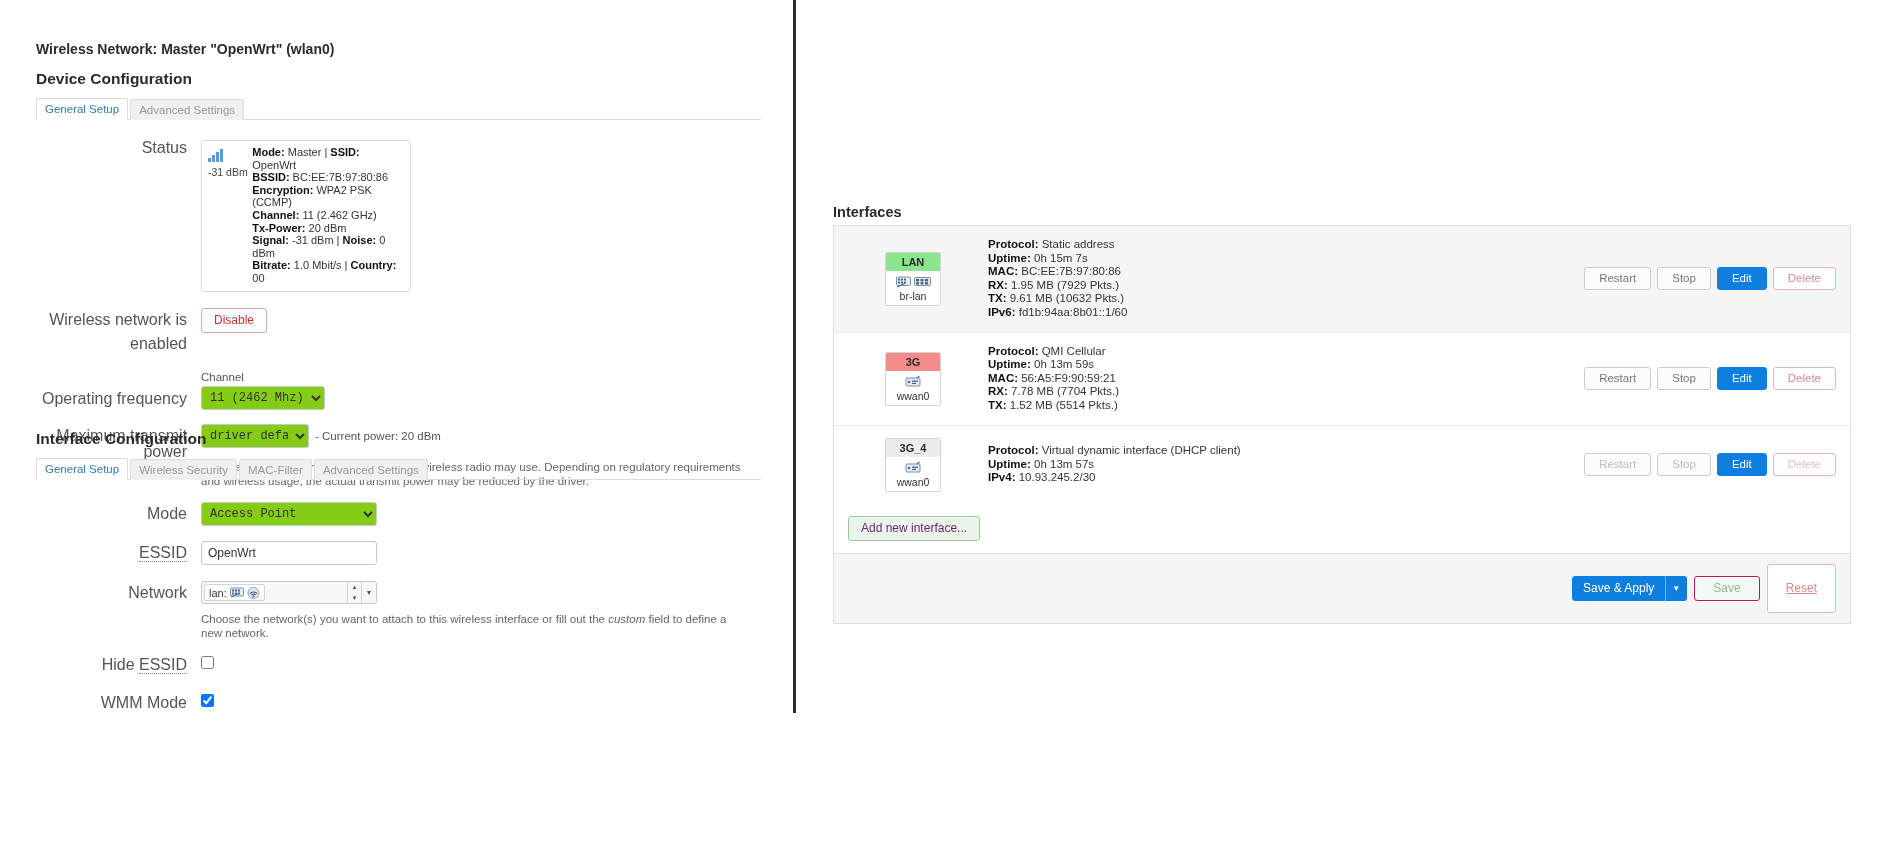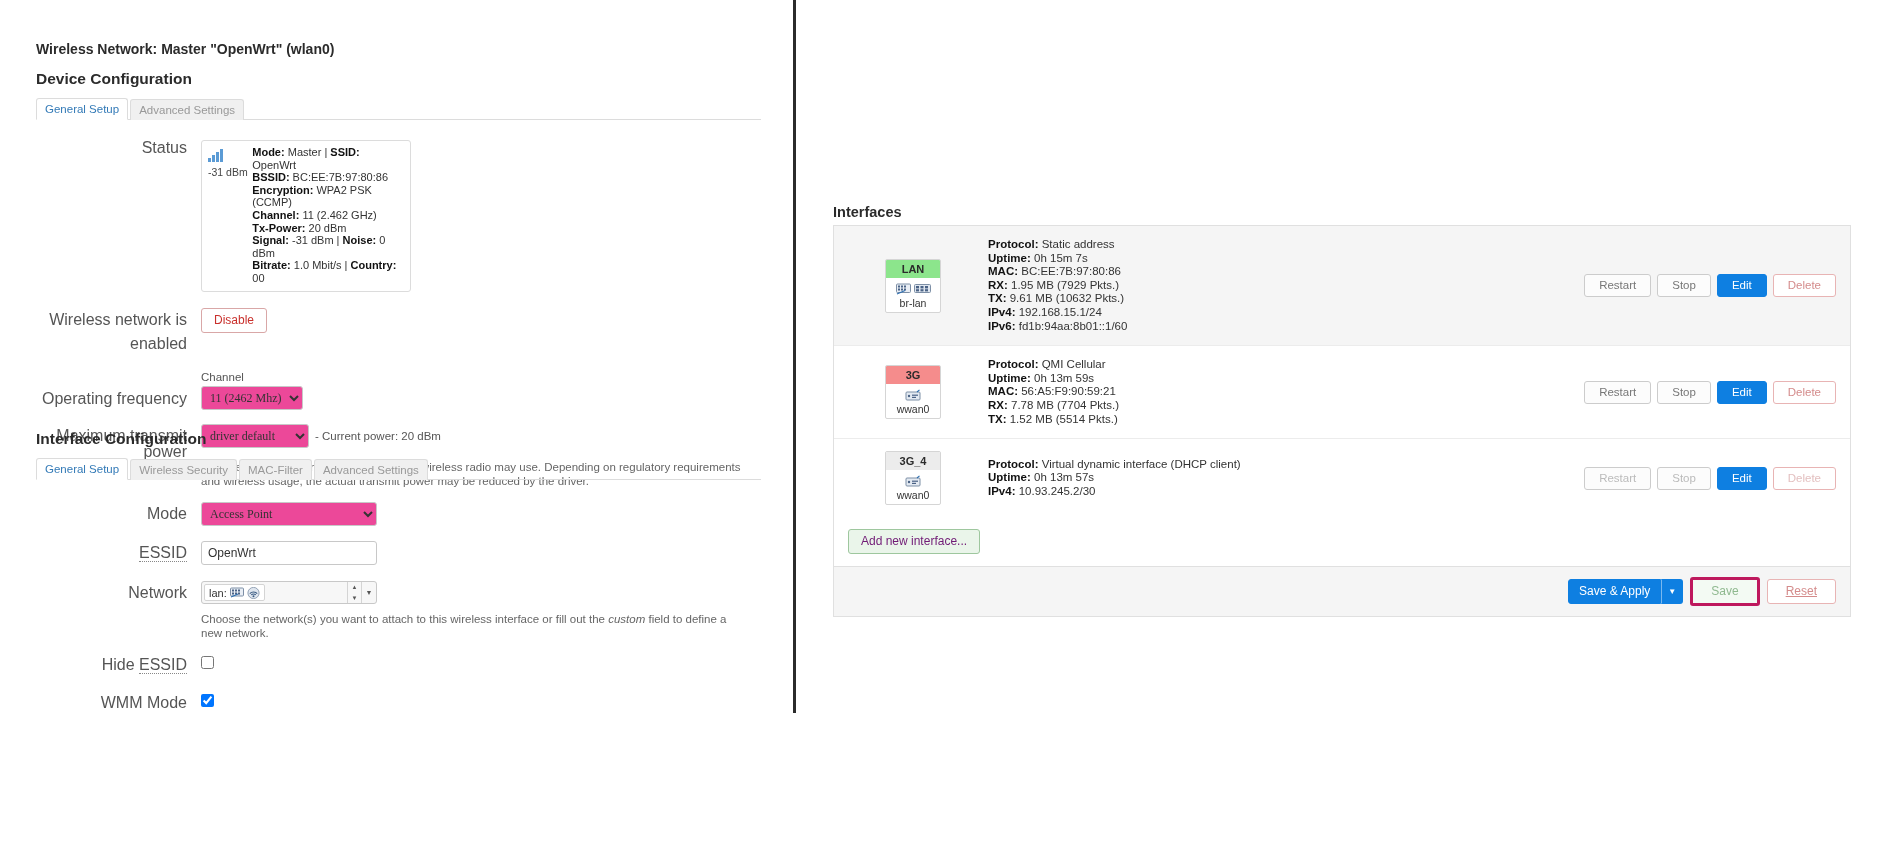--- a/index.html
+++ b/index.html
@@ -108,28 +108,28 @@
     color: #444;
     cursor: pointer;
     line-height: 15px;
   }
   .btn-danger { border-color: #d9a7a7; color: #c9302c; background: #fff; }
   .btn-neutral { border: 1px solid #ccc; background: #fcfcfc; color: #777; }
   .btn-primary { background: #0e7fe1; border-color: #0e7fe1; color: #fff; }
   .btn-remove { border-color: #e8b4b4; background: #fff; color: #d48b8b; }
   .btn-add { border: 1px solid #9ec79e; background: #eaf5ea; color: #701a75; }
   .btn-apply { background: #0e7fe1; border-color: #0e7fe1; color: #fff; }
-  .btn-save { border: 3px solid #be185d; background: #f3faf3; color: #8fb98f; text-align: right; }
+  .btn-save { border: 1px solid #be185d; background: #f3faf3; color: #8fb98f; text-align: right; }
   .btn-reset { border: 1px solid #e8b4b4; background: #fff; color: #d48b8b; }
 
   select.ctl {
     font-size: 12px; padding: 3px 4px;
     border: 1px solid #c8c8c8; border-radius: 3px;
-    background: #ec4899; color: #333;
-    font-family: Liberation Serif, serif;
+    background: #84cc16; color: #333;
+    font-family: Liberation Mono, monospace;
   }
   input.ctl {
     font-size: 12px; padding: 4px 6px;
     border: 1px solid #c8c8c8; border-radius: 3px;
     background: #fff; color: #333;
     font-family: "Liberation Sans", sans-serif;
   }
   .desc { font-size: 11.5px; color: #666; line-height: 14px; max-width: 540px; }
   .desc i { }
 
@@ -395,21 +395,20 @@
               <div class="nm">br-lan</div>
             </div>
           </div>
         </div>
         <div class="if-info">
           <div><b>Protocol:</b><span> Static address</span></div>
           <div><b>Uptime:</b><span> 0h 15m 7s</span></div>
           <div><b>MAC:</b><span> BC:EE:7B:97:80:86</span></div>
           <div><b>RX:</b><span> 1.95 MB (7929 Pkts.)</span></div>
           <div><b>TX:</b><span> 9.61 MB (10632 Pkts.)</span></div>
-          <div><b>IPv4:</b><span> 192.168.15.1/24</span></div>
           <div><b>IPv6:</b><span> fd1b:94aa:8b01::1/60</span></div>
         </div>
         <div class="if-actions">
           <button class="btn btn-neutral">Restart</button>
           <button class="btn btn-neutral">Stop</button>
           <button class="btn btn-primary">Edit</button>
           <button class="btn btn-remove">Delete</button>
         </div>
       </div>
 
@@ -480,17 +479,17 @@
       <div class="if-foot">
         <button class="btn btn-add">Add new interface...</button>
       </div>
 
       <div class="apply-bar">
         <span class="split">
           <button class="btn btn-apply main">Save &amp; Apply</button>
           <button class="btn btn-apply arrow">▼</button>
         </span>
         <button class="btn btn-save" style="padding:4px 18px;">Save</button>
-        <button class="btn btn-reset" style="padding:4px 18px;text-decoration:underline;">Reset</button>
+        <button class="btn btn-reset" style="padding:16px 18px;text-decoration:underline;">Reset</button>
       </div>
     </div>
   </div>
 </div>
 
 </body></html>

